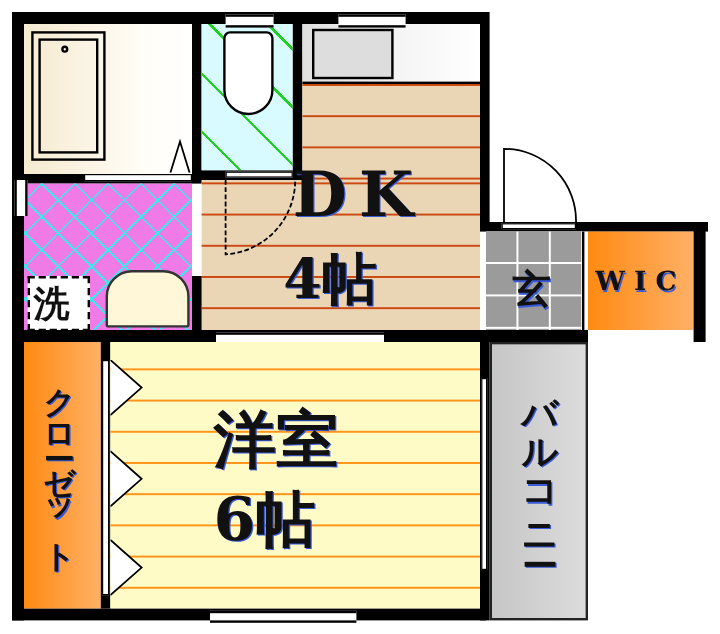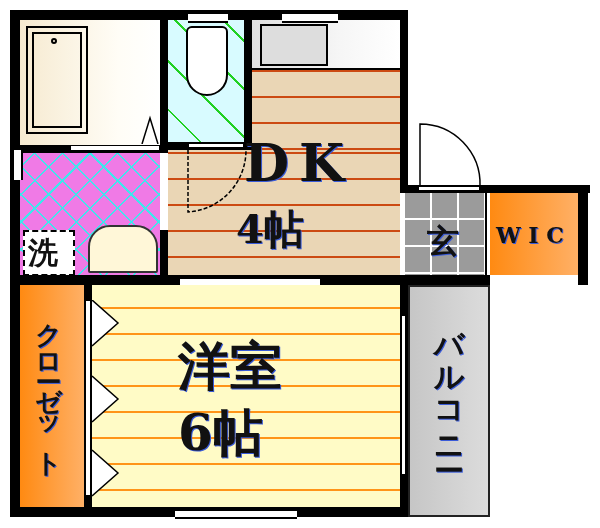--- a/index.html
+++ b/index.html
@@ -67,21 +67,21 @@
   <div class="abs" style="left:8px;top:4px;width:68px;height:42px;background:#ddd;border:2px solid #000;"></div>
 </div>
 <div class="abs wall" style="left:252px;top:68px;width:148px;height:2px;"></div>
 
 <div class="abs dk" style="left:252px;top:70px;width:148px;height:80px;"></div>
 <div class="abs dk" style="left:168px;top:150px;width:232px;height:125px;background-position:0 2px;"></div>
 <svg class="abs" style="left:186px;top:150px" width="70" height="70">
     <path d="M2,0 L2,62 A62,62 0 0 0 60,0" fill="none" stroke="#000" stroke-width="1.5" stroke-dasharray="4,2"></path>
   </svg>
 <div class="label" style="left:244px;top:132px;font-size:52px;letter-spacing:10px;">DK</div>
-<div class="label" style="left:236px;top:202px;font-size:40px;">4帖</div>
+<div class="label" style="left:236px;top:202px;font-size:46px;">4帖</div>
 
 <div class="abs laundry" style="left:20px;top:153px;width:140px;height:122px;">
   <div class="abs" style="left:3px;top:77px;width:52px;height:46px;background:#fff;border:2px dashed #000;"></div>
   <div class="label" style="left:8px;top:80px;font-size:30px;text-shadow:none;">洗</div>
   <div class="abs" style="left:68px;top:72px;width:70px;height:48px;background:#fff7d8;border:2px solid #333;border-radius:22px 22px 2px 2px;"></div>
 </div>
 <div class="abs wall" style="left:160px;top:230px;width:8px;height:50px;"></div>
 <div class="window v" style="left:12px;top:150px;width:7px;height:30px;"></div>
 
 <div class="abs wall" style="left:10px;top:275px;width:480px;height:10px;"></div>

